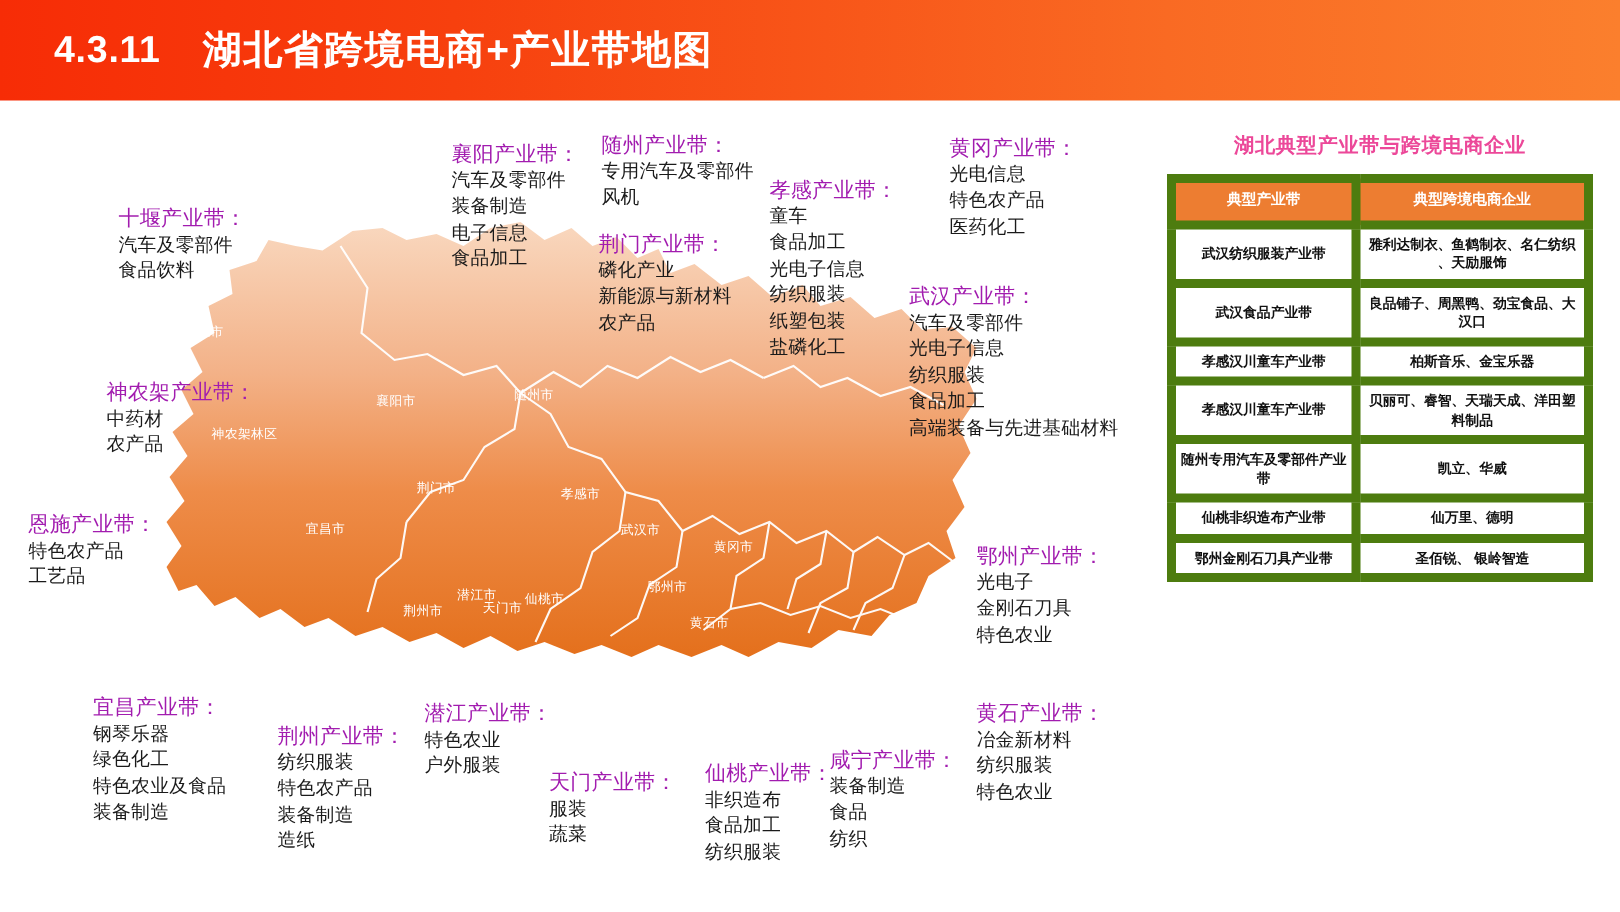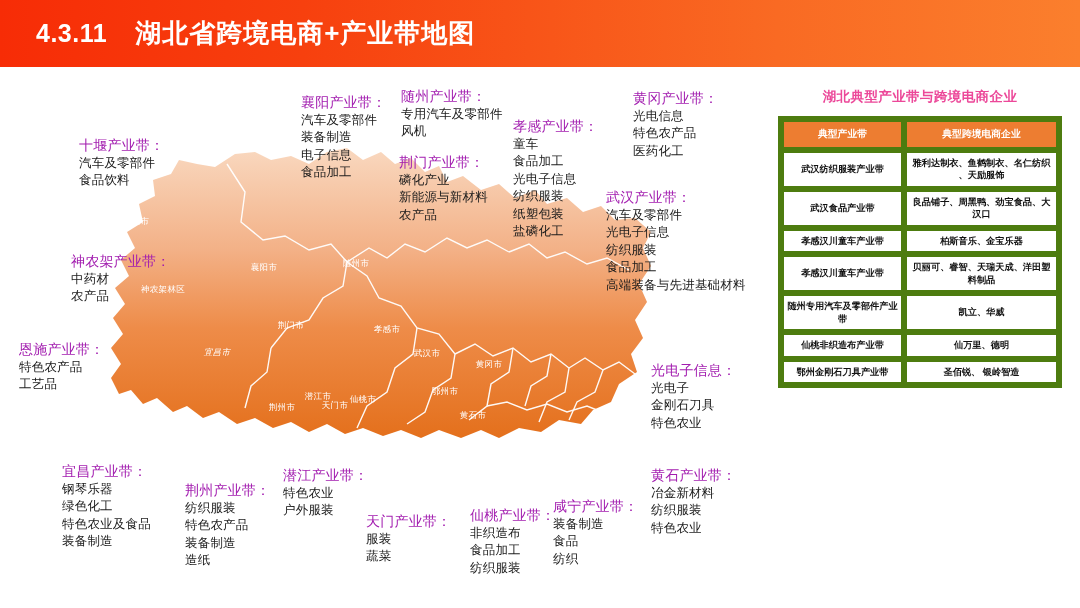--- a/index.html
+++ b/index.html
@@ -129,21 +129,21 @@
       </g>
     </svg>
 
     <div>
       <span class="city-label" style="left:136px;top:155px;text-align:center;">十堰市</span>
       <span class="city-label" style="left:264px;top:201px;">襄阳市</span>
       <span class="city-label" style="left:356px;top:197px;">随州市</span>
       <span class="city-label" style="left:163px;top:223px;">神农架林区</span>
       <span class="city-label" style="left:280px;top:259px;margin-left:11px;">荆门市</span>
       <span class="city-label" style="left:387px;top:263px;">孝感市</span>
-      <span class="city-label" style="left:217px;top:286px;font-style:italic;">宜昌市</span>
+      <span class="city-label" style="left:217px;top:286px;">宜昌市</span>
       <span class="city-label" style="left:427px;top:287px;">武汉市</span>
       <span class="city-label" style="left:489px;top:298px;">黄冈市</span>
       <span class="city-label" style="left:335px;top:308px;margin-top:31px;">天门市</span>
       <span class="city-label" style="left:445px;top:325px;">鄂州市</span>
       <span class="city-label" style="left:318px;top:330px;">潜江市</span>
       <span class="city-label" style="left:363px;top:333px;">仙桃市</span>
       <span class="city-label" style="left:282px;top:341px;">荆州市</span>
       <span class="city-label" style="left:473px;top:349px;">黄石市</span>
       <span class="city-label" style="left:85px;top:353px;">恩施土家族苗族自治州</span>
       <span class="city-label" style="left:417px;top:381px;">咸宁市</span>
@@ -213,21 +213,21 @@
     </div>
 
     <div class="anno" style="left:651px;top:467px;">
       <div class="anno-title">黄石产业带：</div>
       <div class="anno-item">冶金新材料</div>
       <div class="anno-item">纺织服装</div>
       <div class="anno-item">特色农业</div>
     </div>
 
     <div class="anno" style="left:651px;top:362px;">
-      <div class="anno-title">光电子信息：</div>
+      <div class="anno-title">鄂州产业带：</div>
       <div class="anno-item">光电子</div>
       <div class="anno-item">金刚石刀具</div>
       <div class="anno-item">特色农业</div>
     </div>
 
     <div class="anno" style="left:606px;top:189px;">
       <div class="anno-title">武汉产业带：</div>
       <div class="anno-item">汽车及零部件</div>
       <div class="anno-item">光电子信息</div>
       <div class="anno-item">纺织服装</div>

